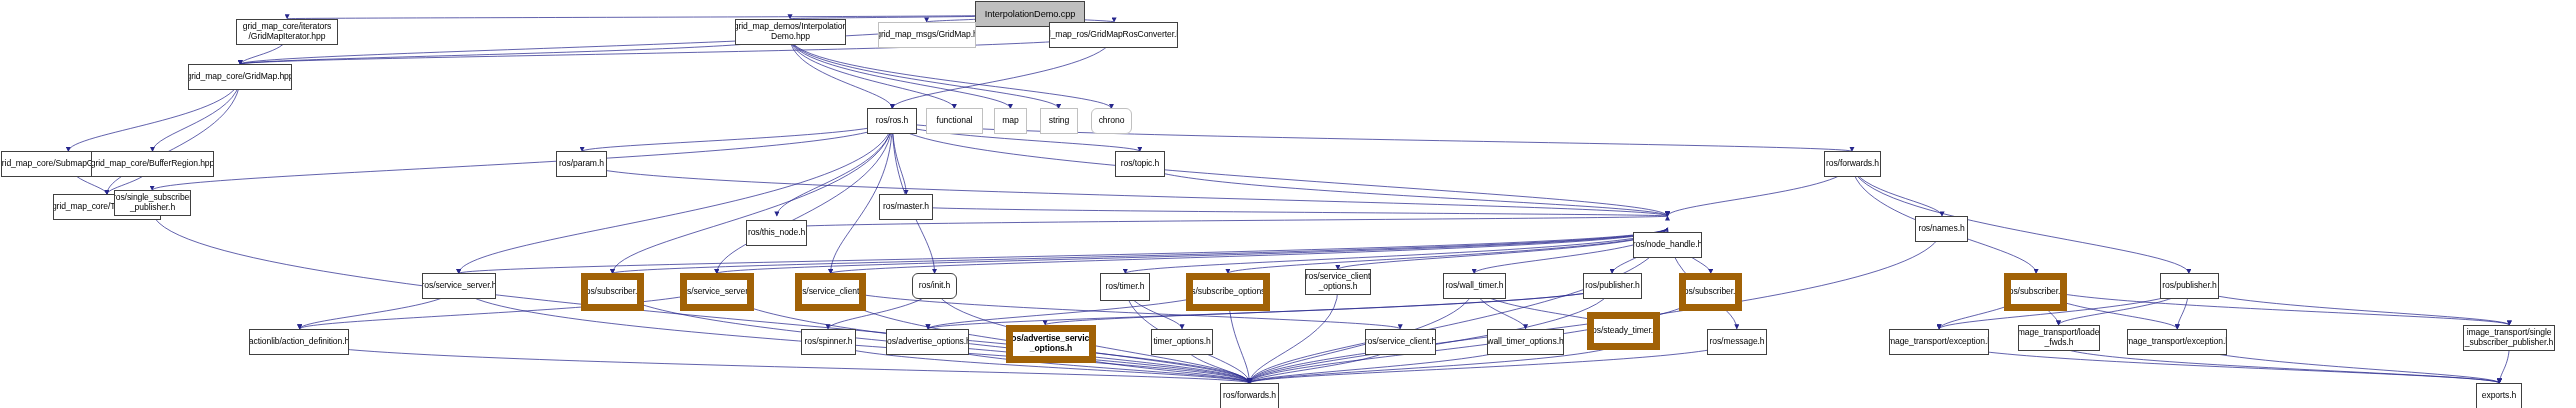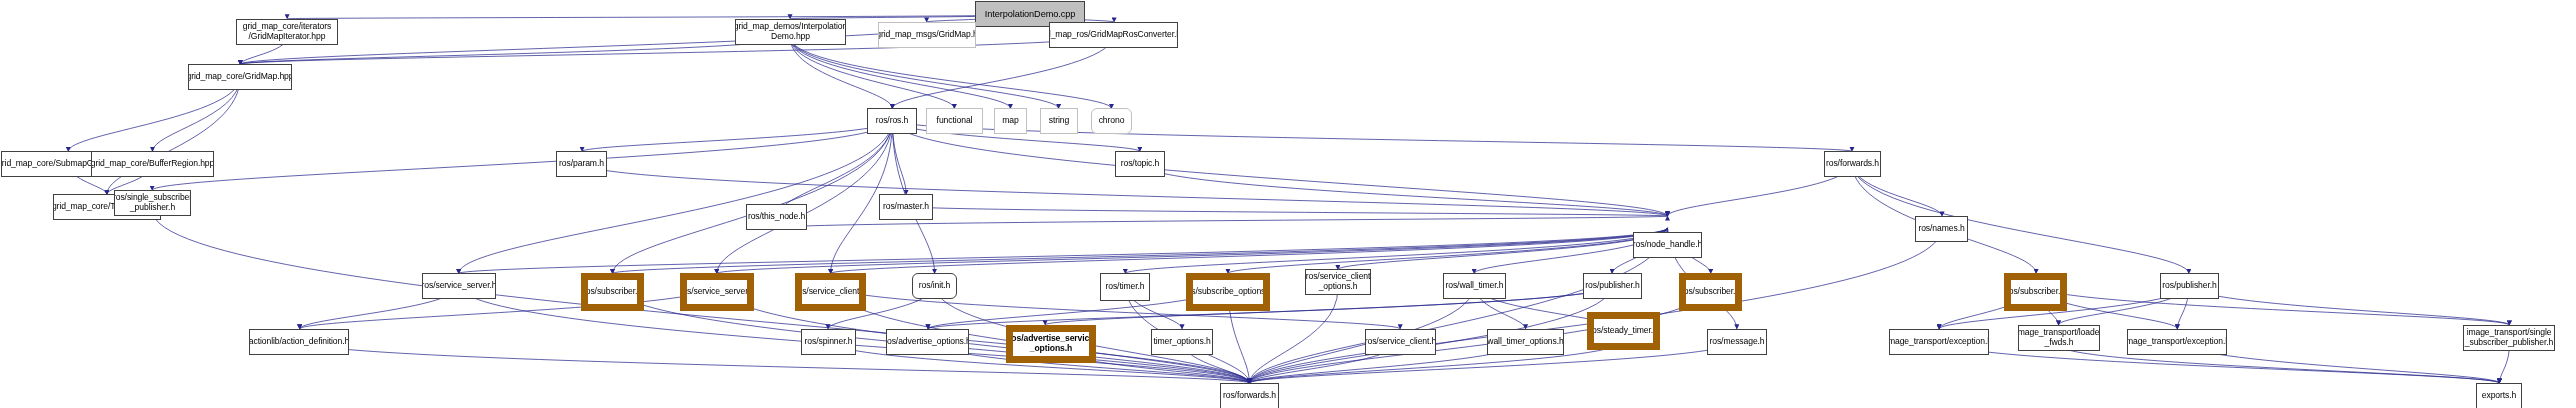--- a/index.html
+++ b/index.html
@@ -150,21 +150,21 @@
       <div class="node gray" style="left: 1091px; top: 108px; width: 41px; height: 12px; border-radius: 6px;">chrono</div>
       <div class="node thick" style="left: 1.3px; top: 151px; width: 134px; height: 12.5px;">grid_map_core/SubmapGeometry.hpp</div>
       <div class="node thick" style="left: 91px; top: 151px; width: 123px; height: 12.5px;">grid_map_core/BufferRegion.hpp</div>
       <div class="node thick" style="left: 556px; top: 151px; width: 51px; height: 12px;">ros/param.h</div>
       <div class="node thick" style="left: 1115px; top: 151px; width: 50px; height: 12px;">ros/topic.h</div>
       <div class="node thick" style="left: 1824px; top: 151px; width: 57px; height: 12px;">ros/forwards.h</div>
       <div class="node thick" style="left: 53px; top: 194px; width: 108px; height: 12.5px;">grid_map_core/TypeDefs.hpp</div>
       <div class="node thick" style="left: 114px; top: 190px; width: 77px; height: 20px;">ros/single_subscriber
 _publisher.h</div>
       <div class="node thick" style="left: 879px; top: 194px; width: 54px; height: 12px;">ros/master.h</div>
-      <div class="node thick" style="left: 746px; top: 204px; width: 61px; height: 12px;">ros/this_node.h</div>
+      <div class="node thick" style="left: 746px; top: 220px; width: 61px; height: 12px;">ros/this_node.h</div>
       <div class="node thick" style="left: 1633px; top: 216px; width: 69px; height: 12px; margin-top: 16px;">ros/node_handle.h</div>
       <div class="node thick" style="left: 1915px; top: 216px; width: 53px; height: 12px;">ros/names.h</div>
       <div class="node thick" style="left: 422px; top: 273px; width: 74px; height: 12px;">ros/service_server.h</div>
       <div class="node red" style="left: 581px; top: 273px; width: 63px; height: 12px;">ros/subscriber.h</div>
       <div class="node red" style="left: 680px; top: 273px; width: 74px; height: 12px;">ros/service_server.h</div>
       <div class="node red" style="left: 795px; top: 273px; width: 71px; height: 12px;">ros/service_client.h</div>
       <div class="node thick" style="left: 912px; top: 273px; width: 45px; height: 12px; border-radius: 6px;">ros/init.h</div>
       <div class="node thick" style="left: 1100px; top: 273px; width: 50px; height: 28px;">ros/timer.h</div>
       <div class="node red" style="left: 1186px; top: 273px; width: 84px; height: 12px;">ros/subscribe_options.h</div>
       <div class="node thick" style="left: 1305px; top: 269px; width: 66px; height: 20px;">ros/service_client

